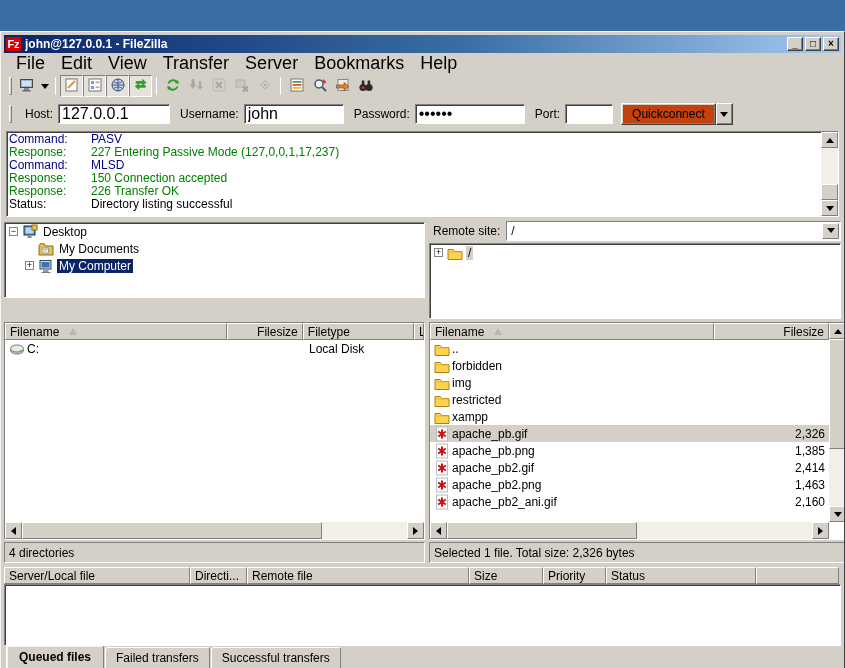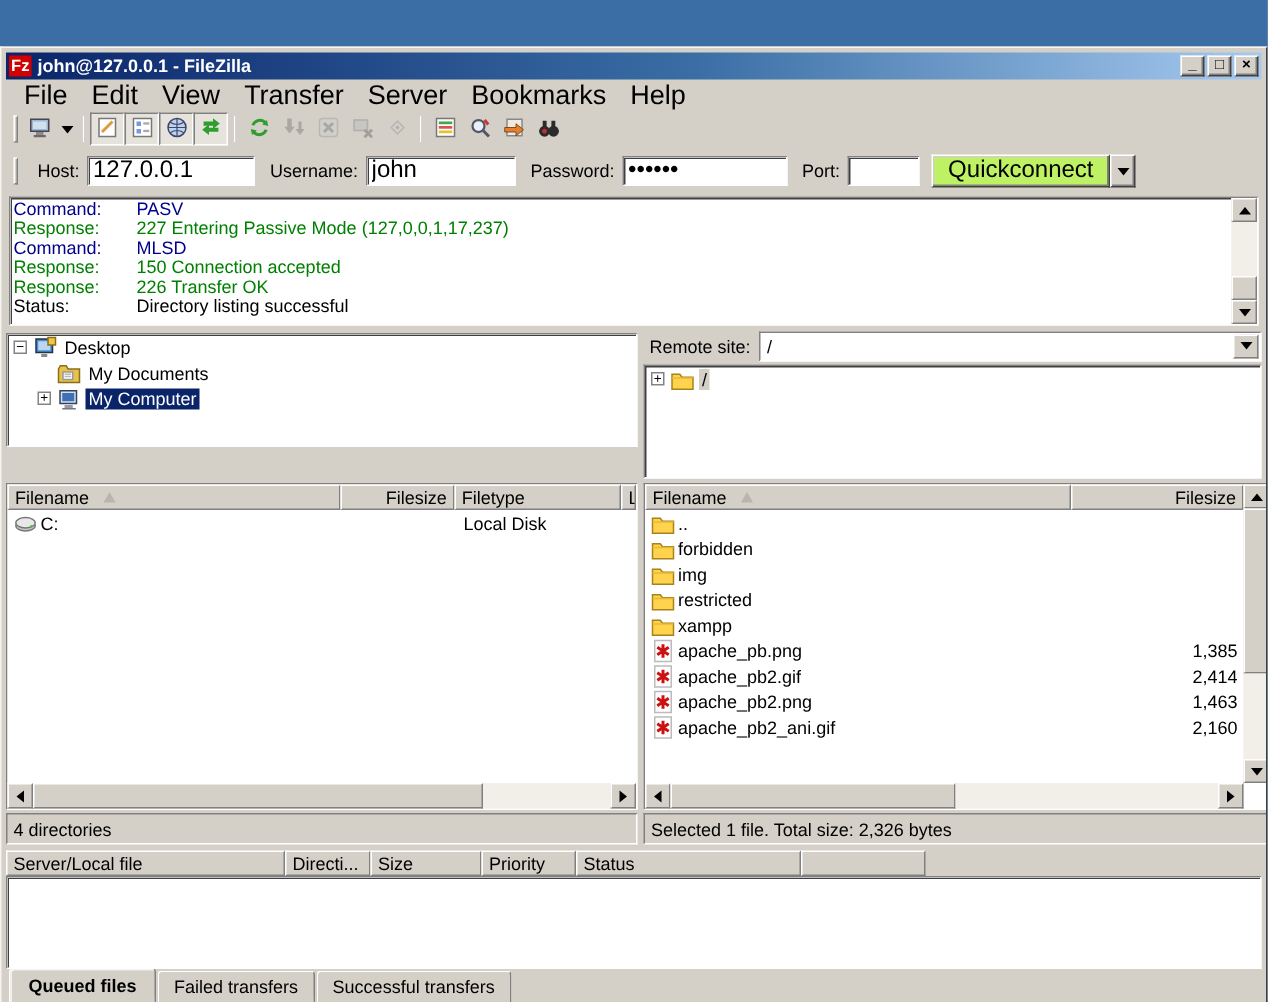--- a/index.html
+++ b/index.html
@@ -25,21 +25,21 @@
   .tb-sep{width:1px;height:18px;background:#808080;border-right:1px solid #fff;margin:0 4px;}
   .tb-btn{width:23px;height:22px;display:flex;align-items:center;justify-content:center;background:transparent;border:1px solid transparent;padding:0;}
   .tb-btn.pressed{border-color:#808080 #ffffff #ffffff #808080;background:#e6e3dc;}
   .tb-btn.disabled svg{opacity:.45;filter:grayscale(1);}
   .tb-btn svg{width:16px;height:16px;}
   .dd-arrow{width:0;height:0;border-left:4px solid transparent;border-right:4px solid transparent;border-top:5px solid #000;}
   
   .quickbar{height:30px;display:flex;align-items:center;padding:2px 2px;flex:0 0 auto;font-size:12px;}
   .quickbar label{margin:0 5px 0 10px;}
   .qc-input{height:20px;background:#fff;border:1px solid;border-color:#808080 #fff #fff #808080;box-shadow:inset 1px 1px 0 #404040;font-size:16px;padding:1px 3px;}
-  .qc-btn{height:22px;font-size:16px;padding:1px 10px;background:#bef264;margin-left:8px;}
+  .qc-btn{height:22px;font-size:12px;padding:1px 10px;background:#c2410c;margin-left:8px;}
   .qc-dd{height:22px;width:17px;background:#d4d0c8;display:flex;align-items:center;justify-content:center;padding:0;}
   
   .log{margin:2px 2px 0 2px;height:86px;background:#fff;position:relative;overflow:hidden;flex:0 0 auto;}
   .log-lines{padding:1px 2px;font-size:12px;line-height:13px;}
   .log-line{display:flex;white-space:nowrap;}
   .log-label{width:82px;flex:0 0 auto;}
   .log-line.command{color:#00008b;}
   .log-line.response{color:#008000;}
   .log-line.status{color:#000;}
   
@@ -451,20 +451,30 @@
             <div class="file-row">
               <div class="cell" style="width: 284px;">
                 <span class="file-icon"><svg viewBox="0 0 16 16">
                     <path d="M1 4.5 h5.2 l1.5 2 h7.3 v8 h-14 z" fill="#ffd34d" stroke="#a8821a"></path>
                     <path d="M1 7 h14" stroke="#e8b830" stroke-width="1"></path>
                   </svg></span>
                 <span>xampp</span>
               </div>
               <div class="cell right" style="width: 115px;"></div>
             </div>
+            <div class="file-row selected">
+              <div class="cell" style="width: 284px;">
+                <span class="file-icon"><svg viewBox="0 0 16 16">
+                    <rect x="2.5" y="1" width="11" height="14" fill="#fff" stroke="#bbb"></rect>
+                    <path d="M8 3.5 v9 M4.2 5.5 l7.6 5 M11.8 5.5 l-7.6 5" stroke="#cc1111" stroke-width="2"></path>
+                  </svg></span>
+                <span>apache_pb.gif</span>
+              </div>
+              <div class="cell right" style="width: 115px;">2,326</div>
+            </div>
             <div class="file-row">
               <div class="cell" style="width: 284px;">
                 <span class="file-icon"><svg viewBox="0 0 16 16">
                     <rect x="2.5" y="1" width="11" height="14" fill="#fff" stroke="#bbb"></rect>
                     <path d="M8 3.5 v9 M4.2 5.5 l7.6 5 M11.8 5.5 l-7.6 5" stroke="#cc1111" stroke-width="2"></path>
                   </svg></span>
                 <span>apache_pb.png</span>
               </div>
               <div class="cell right" style="width: 115px;">1,385</div>
             </div>
@@ -524,20 +534,23 @@
     </div>
   </div>
 
   <div class="queue">
     <div class="hdr-row" id="queue-hdr">
         <div class="hdr-cell" style="width: 186px;">
           <span>Server/Local file</span>
         </div>
         <div class="hdr-cell" style="width: 57px;">
           <span>Directi...</span>
+        </div>
+        <div class="hdr-cell" style="width: 222px;">
+          <span>Remote file</span>
         </div>
         <div class="hdr-cell" style="width: 74px;">
           <span>Size</span>
         </div>
         <div class="hdr-cell" style="width: 63px;">
           <span>Priority</span>
         </div>
         <div class="hdr-cell" style="width: 150px;">
           <span>Status</span>
         </div>

